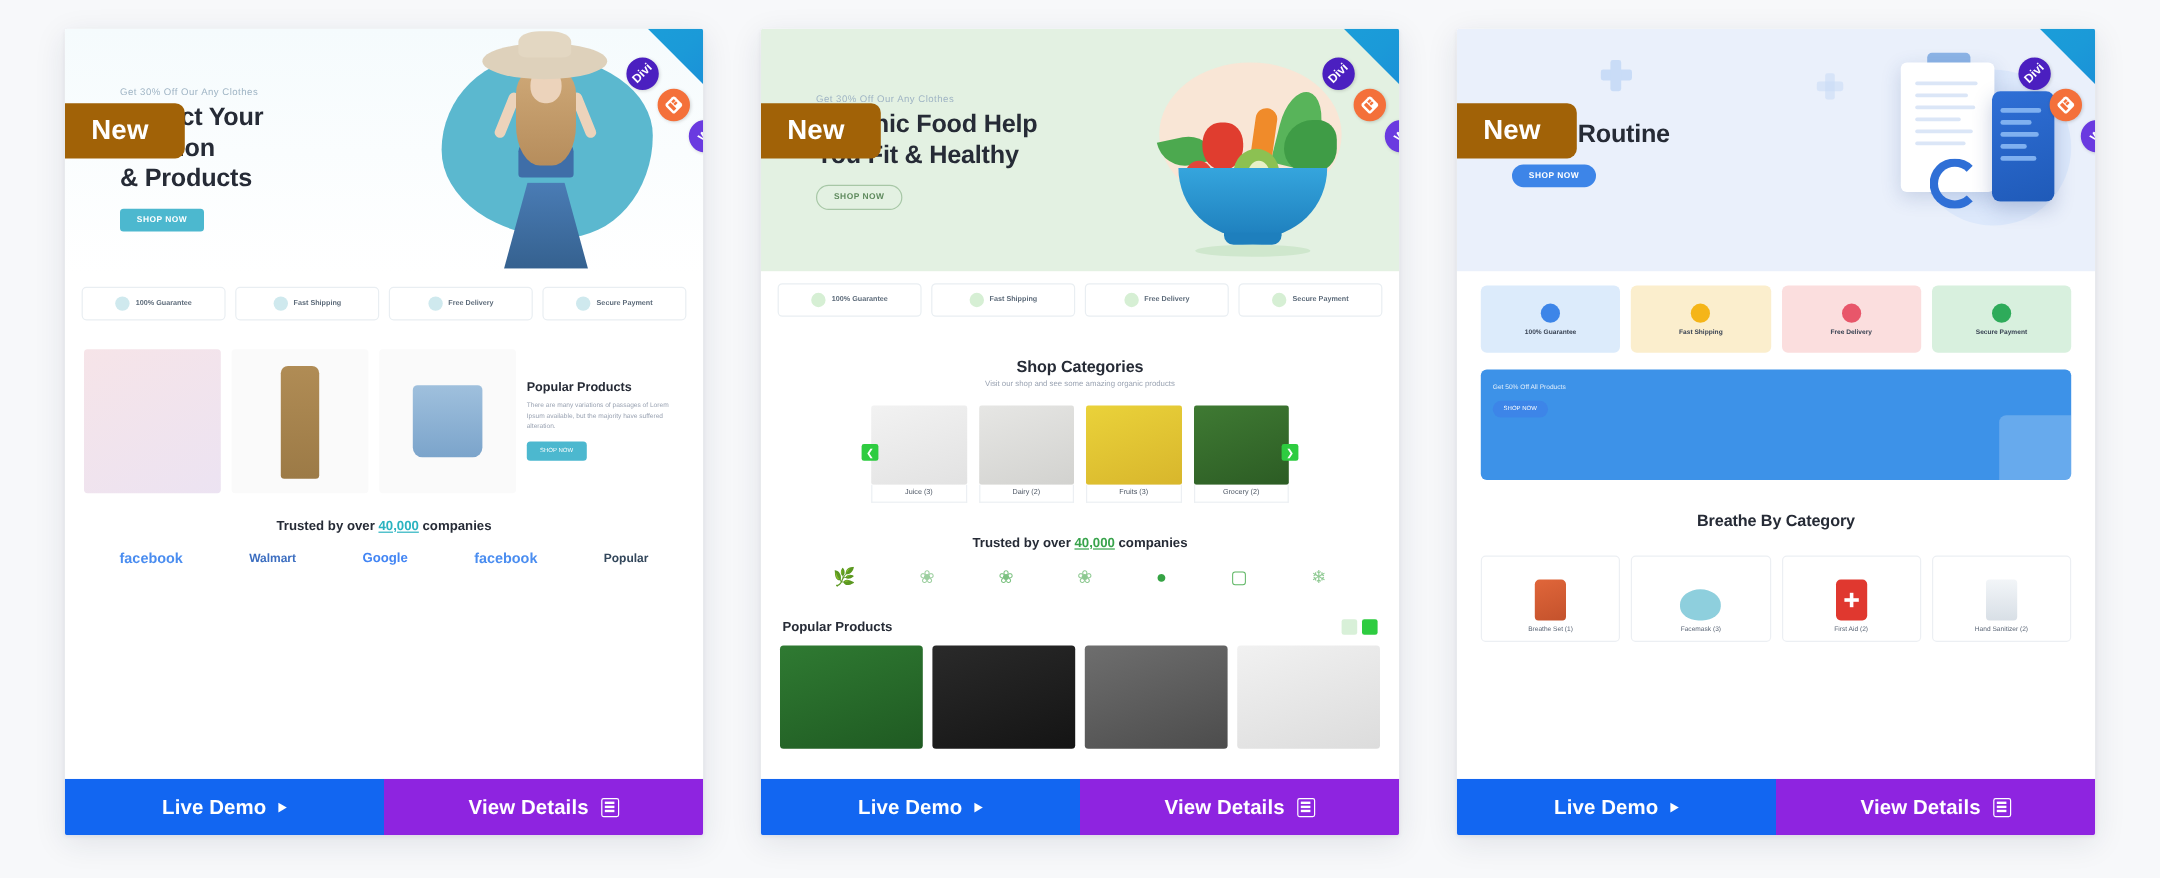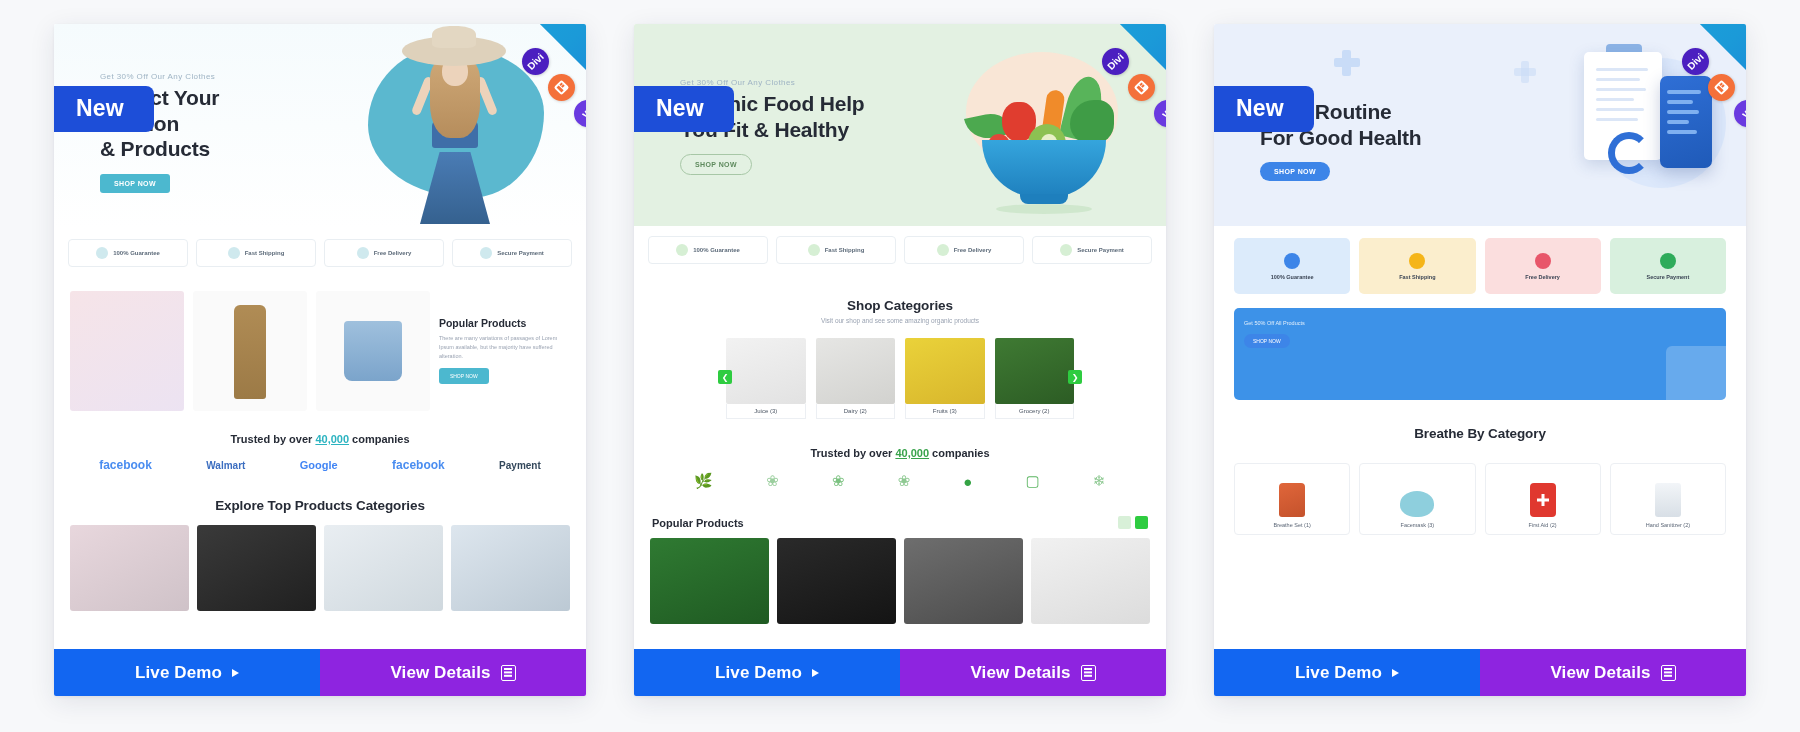--- a/index.html
+++ b/index.html
@@ -25,21 +25,21 @@
     border-radius: 2px;
     box-shadow: 0 6px 26px rgba(30,40,70,.10), 0 1px 3px rgba(30,40,70,.06);
     overflow: hidden;
     display:flex; flex-direction:column;
   }
   .preview { position:relative; flex:1 1 auto; overflow:hidden; background:#fff; }
 
   
   .new-badge {
     position:absolute; left:0; top:62px; z-index:40;
-    background:#1d4ed8; color:#fff;
+    background:#a16207; color:#fff;
     font-size:23px; font-weight:bold;
     padding: 10px 30px 11px 22px;
     border-radius: 0 8px 8px 0;
     letter-spacing:.2px;
     line-height:1.1;
   }
 
   
   .ribbon { position:absolute; right:0; top:0; width:150px; height:150px; overflow:hidden; z-index:35; }
   .ribbon-band {
@@ -294,33 +294,24 @@
         <div class="tt">
           <span>Trusted by over</span>
           <u>40,000</u>
           <span>companies</span>
         </div>
         <div class="logos">
           <span class="logo" style="color:#4a8df0">facebook</span>
           <span class="logo" style="color:#3c6ec0;font-size:10px">Walmart</span>
           <span class="logo" style="color:#4285f4;font-size:11px">Google</span>
           <span class="logo" style="color:#4a8df0">facebook</span>
-          <span class="logo" style="color:#33475b;font-size:10px">Payment</span>
-        </div>
-      </div>
-
-      <div style="margin-top:26px;">
-        <div class="sec-title">Explore Top Products Categories</div>
-        <div class="prod-grid" style="margin-top:12px;">
-          <div class="prod-cell" style="background:linear-gradient(150deg,#e8d7dd,#cfc2c8)"></div>
-          <div class="prod-cell" style="background:linear-gradient(150deg,#3a3a3a,#202020)"></div>
-          <div class="prod-cell" style="background:linear-gradient(150deg,#e9eef2,#cfd8de)"></div>
-          <div class="prod-cell" style="background:linear-gradient(150deg,#dde6ee,#bcc9d4)"></div>
-        </div>
-      </div>
+          <span class="logo" style="color:#33475b;font-size:10px">Popular</span>
+        </div>
+      </div>
+
     </div>
 
     <div class="actions">
       <div class="btn demo">
         <span>Live Demo</span>
         <i class="arrow-ico"></i>
       </div>
       <div class="btn details">
         <span>View Details</span>
         <i class="list-ico"></i>
@@ -498,21 +489,20 @@
           <div class="row" style="top:24px;width:26px;"></div>
           <div class="row" style="top:34px;width:32px;"></div>
           <div class="row" style="top:44px;width:22px;"></div>
           <div class="row" style="top:54px;width:30px;"></div>
         </div>
         <div class="steth"></div>
         <div class="hero-copy">
           <div class="hero-eyebrow">Daily Routine</div>
           <div class="hero-title">
             <div>Daily Routine</div>
-            <div>For Good Health</div>
           </div>
           <span class="hero-btn">SHOP NOW</span>
         </div>
       </div>
 
       <div class="card3-feats">
         <div class="f-card" style="background:#dcebfb">
           <i class="ci" style="background:#3d85e8"></i>
             <span class="tx">100% Guarantee</span>
         </div>

